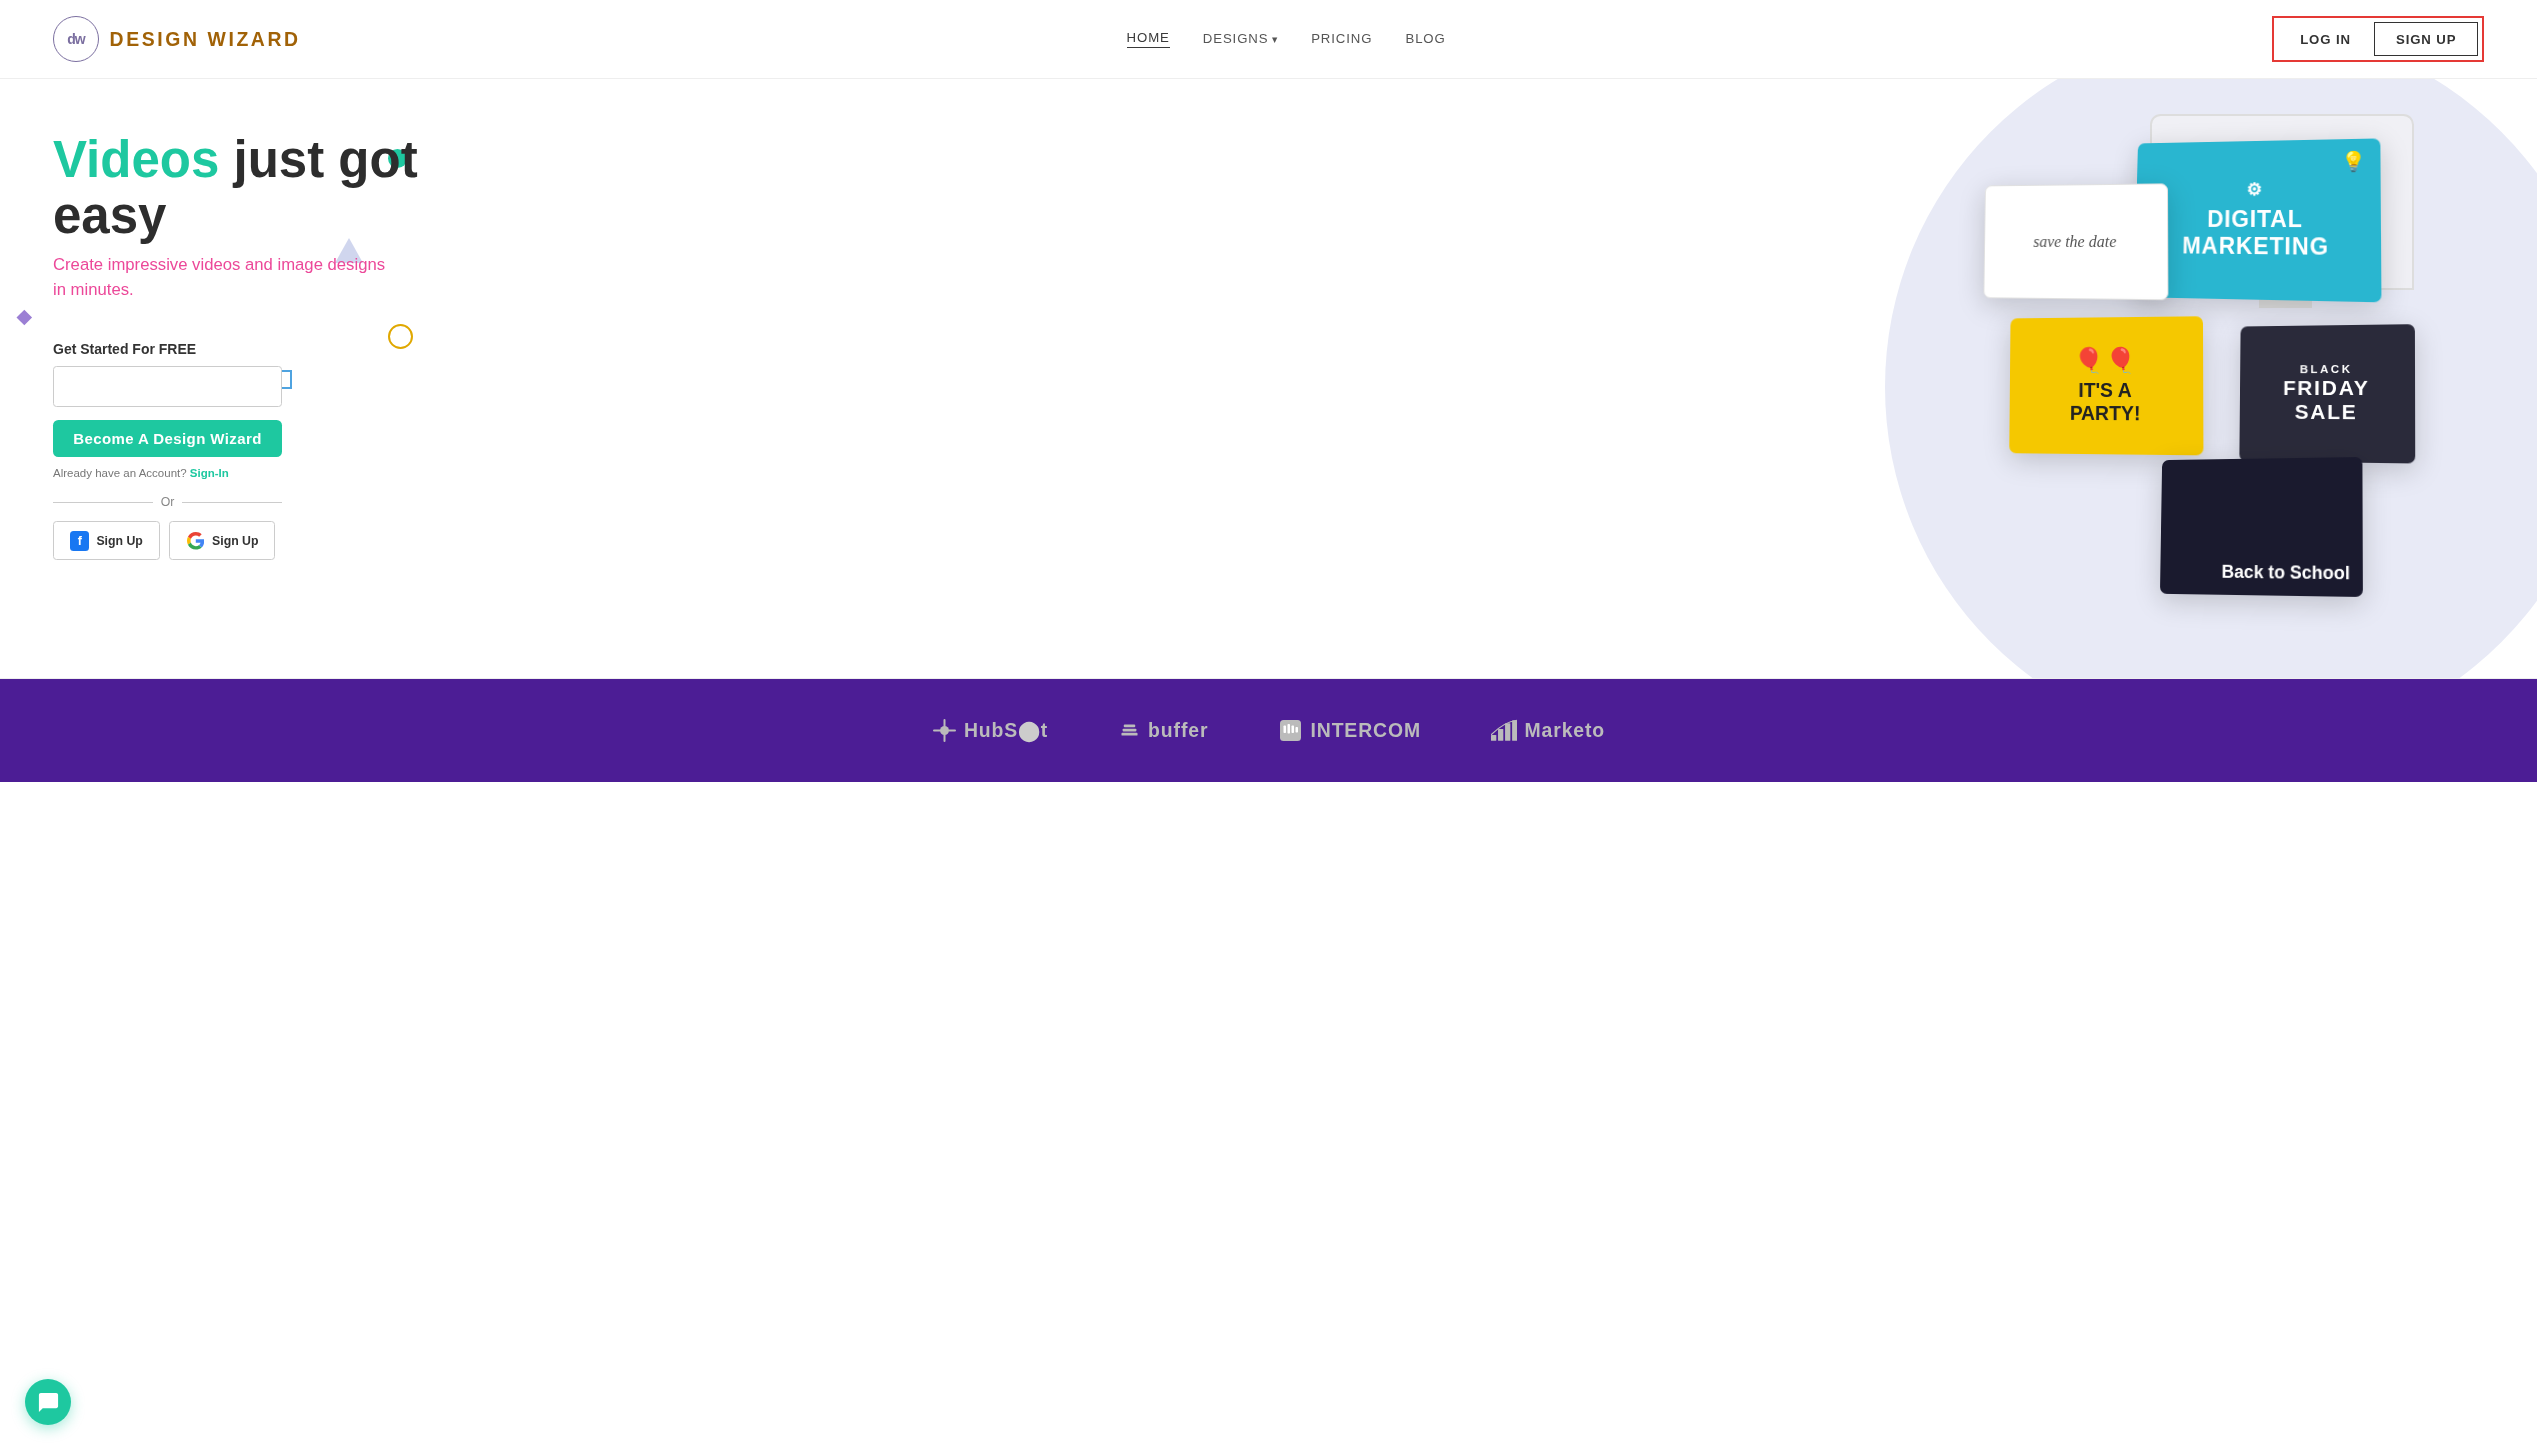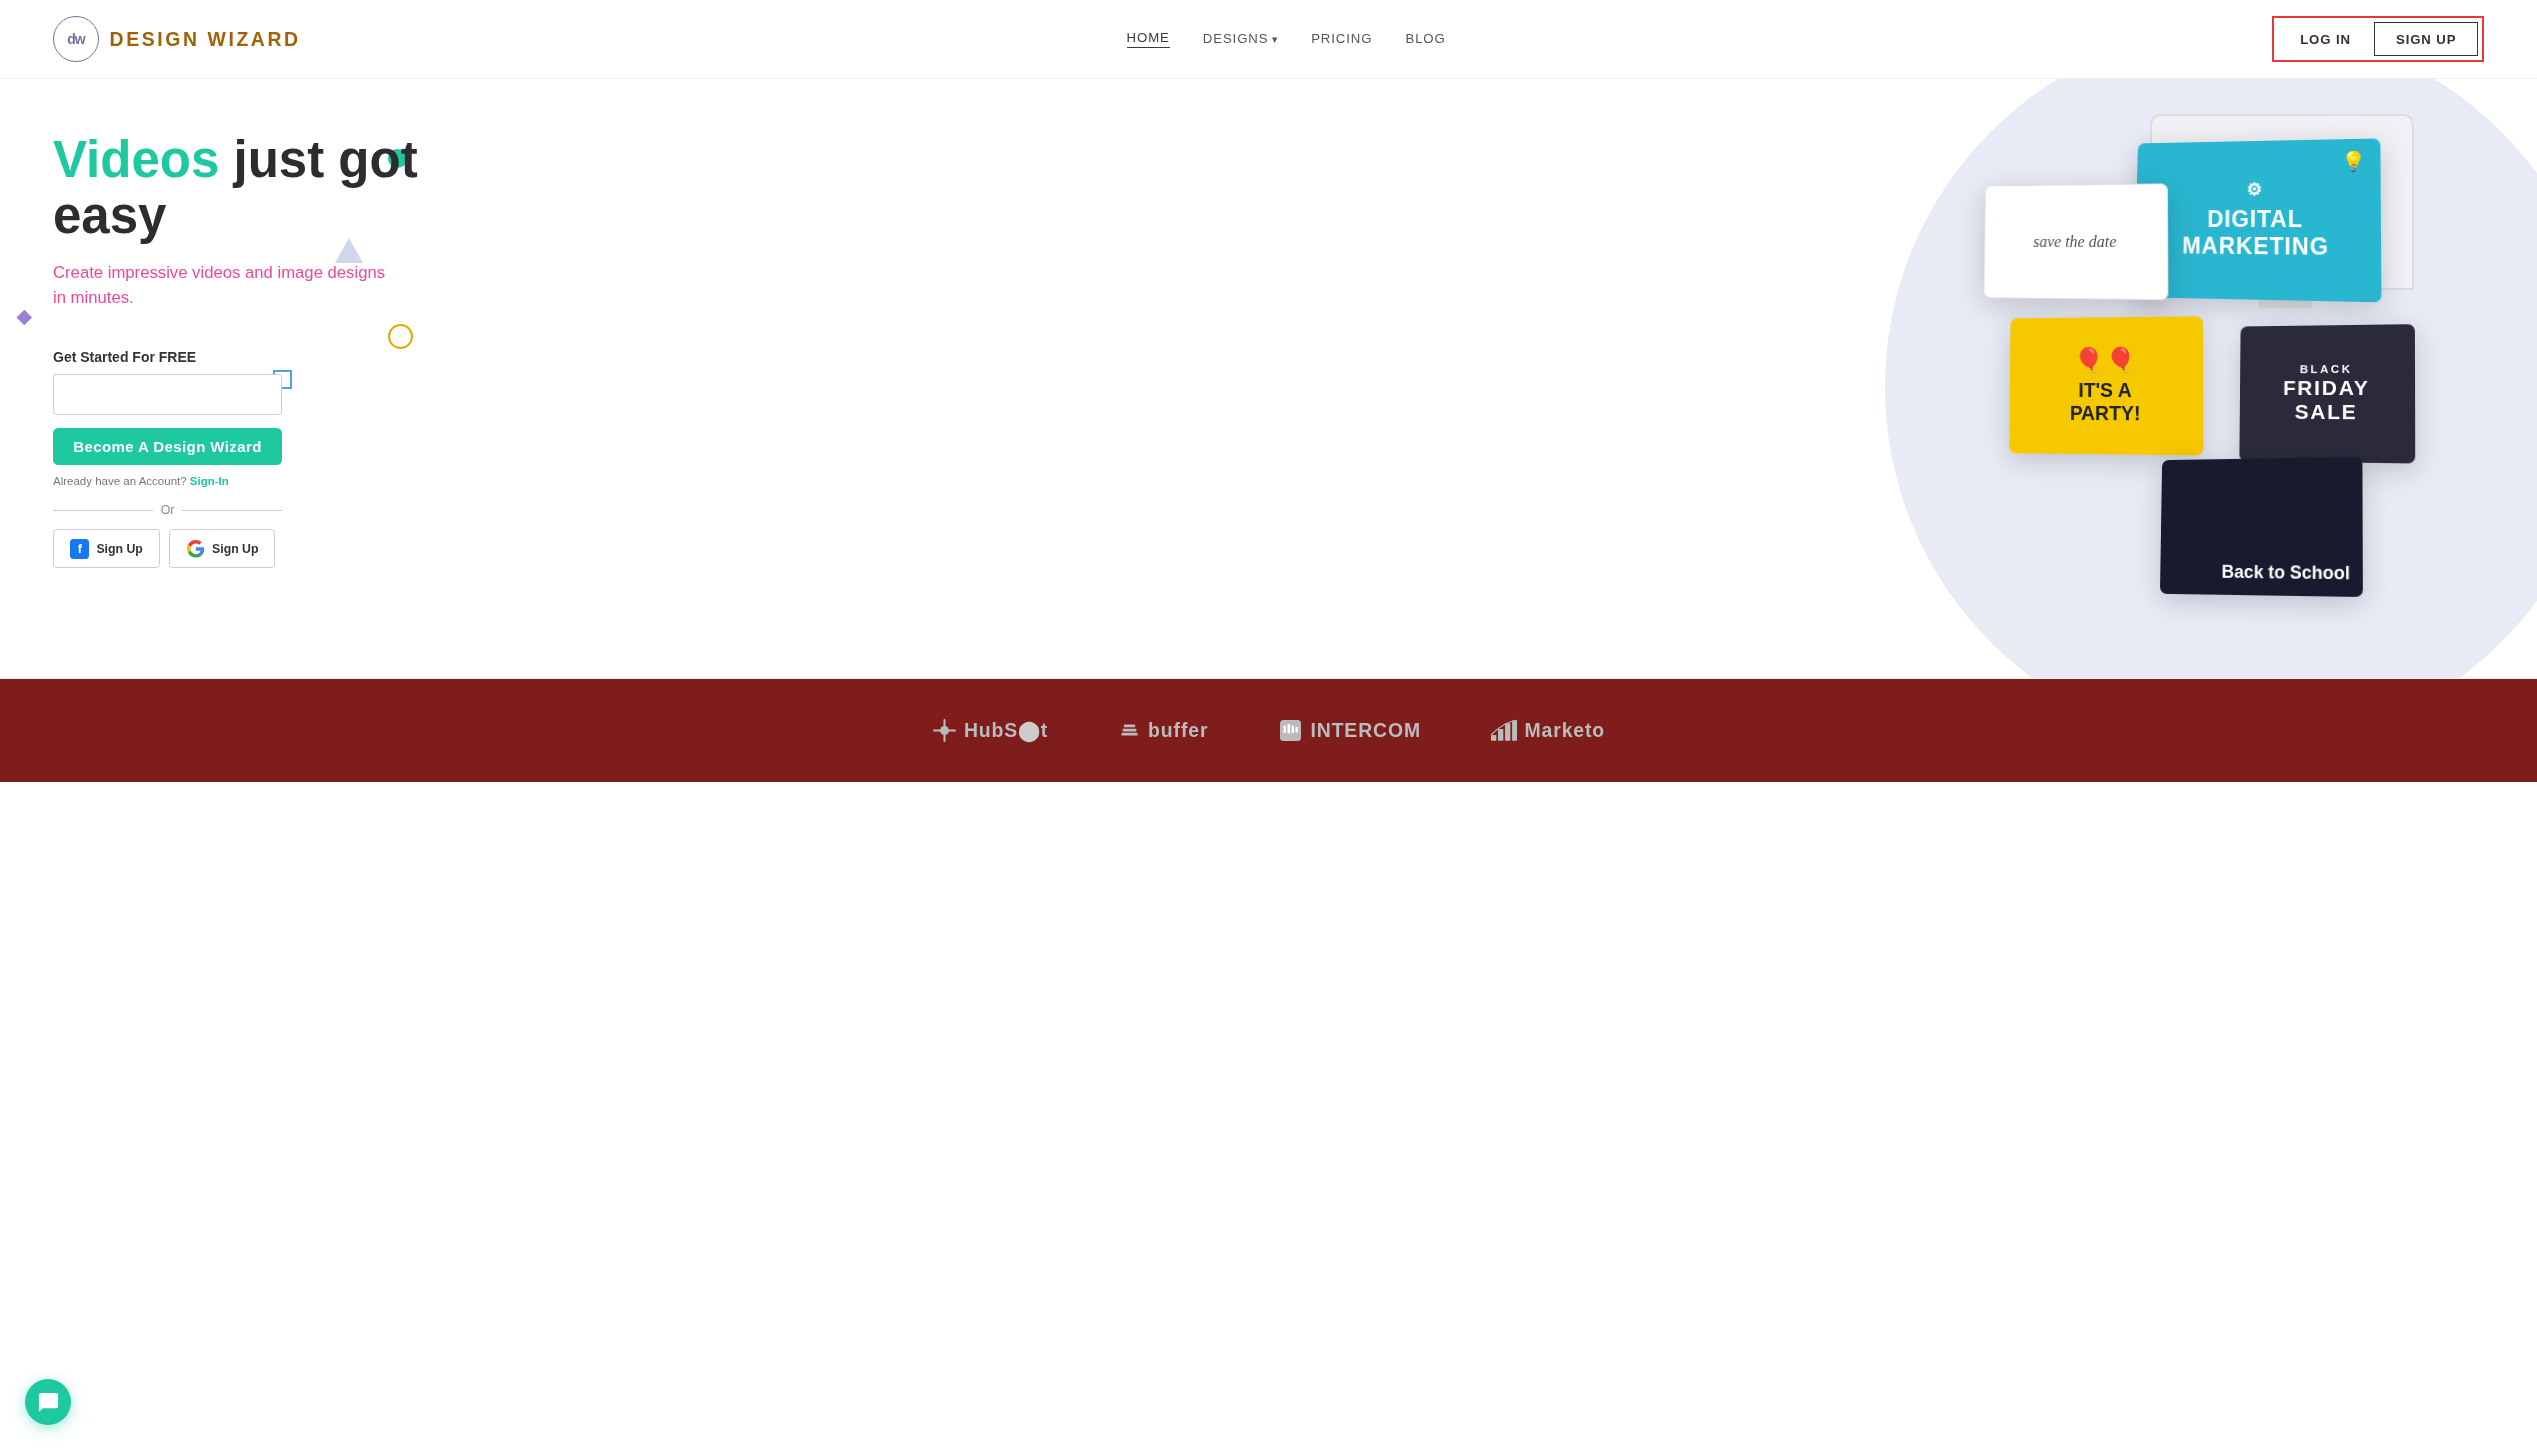--- a/index.html
+++ b/index.html
@@ -116,21 +116,21 @@
       border-radius: 50%;
       background: #e8eaf6;
       z-index: 0;
     }
 
     .hero-title {
       font-size: 51px;
       font-weight: 800;
       line-height: 1.1;
       color: #2d2d2d;
-      margin-bottom: 16px;
+      margin-bottom: 8px;
     }
     .hero-title .highlight {
       color: #1ec8a0;
     }
     .hero-subtitle {
       font-size: 16.7px;
       color: #ec4899;
       font-weight: 500;
       line-height: 1.5;
       margin-bottom: 39px;
@@ -379,21 +379,21 @@
     }
 
     
     .brands {
       display: flex;
       align-items: center;
       justify-content: center;
       gap: 70px;
       padding: 39px 53px;
       border-top: 0.9px solid #eee;
-      background: #7f1d1d;
+      background: #4c1d95;
     }
     .brand-logo {
       font-size: 19.4px;
       color: #bbb;
       font-weight: 700;
       letter-spacing: 0.9px;
       display: flex;
       align-items: center;
       gap: 7px;
     }

